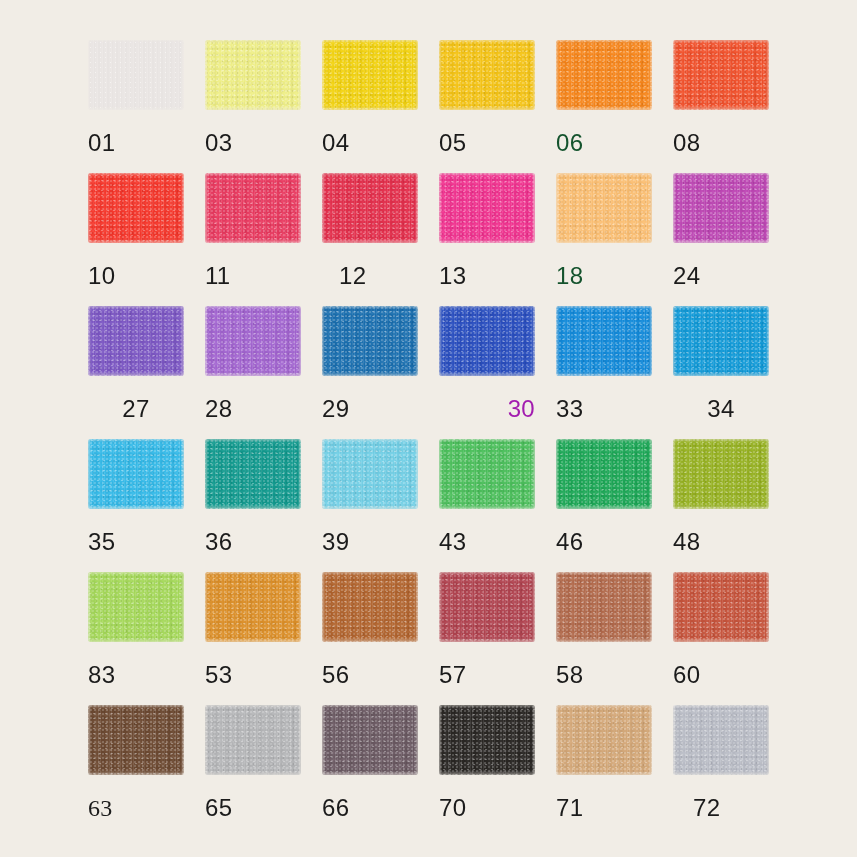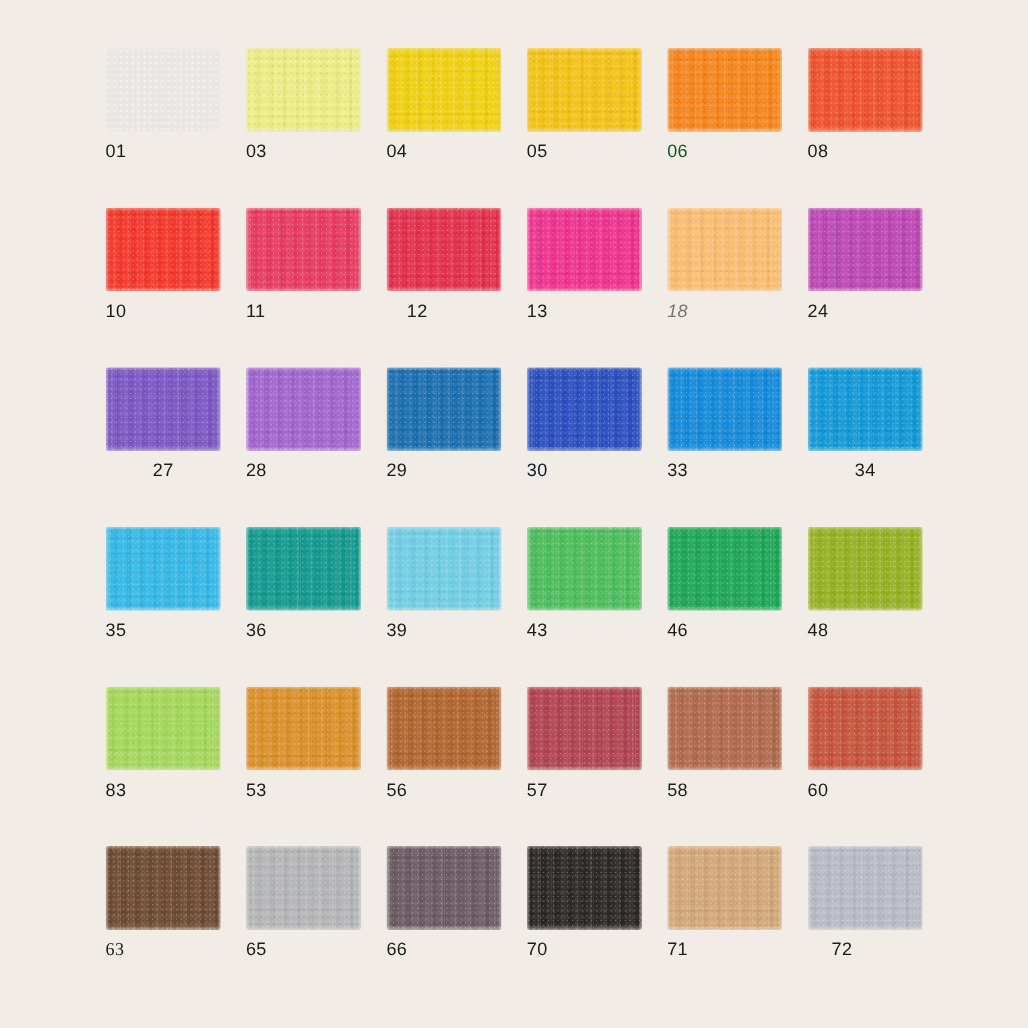--- a/index.html
+++ b/index.html
@@ -135,24 +135,24 @@
     background-image:
       radial-gradient(rgba(255,255,255,0.5) 0.6px, transparent 0.9px),
       repeating-linear-gradient(90deg,
         rgba(0,0,0,0.015) 0px, rgba(0,0,0,0) 4px);
     background-size: 5px 5px, 9px 100%;
   }
 
   .swatch-label {
     position: absolute;
     left: 0;
-    top: 76px;
+    top: 92px;
     width: 96px;
     text-align: left;
-    font-size: 15px;
+    font-size: 24px;
     line-height: 22px;
     letter-spacing: 0.3px;
     color: #1b1b1b;
     font-family: "Liberation Sans", sans-serif;
     white-space: nowrap;
   }
 </style>
 </head>
 <body style="background: rgb(241, 237, 230);">
 
@@ -193,41 +193,41 @@
       <div class="swatch-cell">
         <div class="swatch-chip" style="--c: #e42f4c; background-position: 1px 5px, 3px 8px, 4px 6px, 1px 0px, 0px 5px;"></div>
         <div class="swatch-label" style="color: rgb(27, 27, 27); margin-left: 17px;">12</div>
       </div>
       <div class="swatch-cell">
         <div class="swatch-chip" style="--c: #f0328f; background-position: 8px 3px, 10px 6px, 11px 4px, 8px 0px, 0px 3px;"></div>
         <div class="swatch-label" style="color: rgb(27, 27, 27);">13</div>
       </div>
       <div class="swatch-cell">
         <div class="swatch-chip" style="--c: #fbbe72; background-position: 4px 1px, 6px 4px, 7px 2px, 4px 0px, 0px 1px;"></div>
-        <div class="swatch-label" style="color: #737373; font-style: italic;">18</div>
+        <div class="swatch-label" style="color: #14532d;">18</div>
       </div>
       <div class="swatch-cell">
         <div class="swatch-chip" style="--c: #bd47b4; background-position: 0px 6px, 2px 9px, 3px 7px, 0px 0px, 0px 6px;"></div>
         <div class="swatch-label" style="color: rgb(27, 27, 27);">24</div>
       </div>
       <div class="swatch-cell">
         <div class="swatch-chip" style="--c: #7c57c4; background-position: 7px 4px, 9px 7px, 10px 5px, 7px 0px, 0px 4px;"></div>
         <div class="swatch-label" style="color: rgb(27, 27, 27); text-align: center;">27</div>
       </div>
       <div class="swatch-cell">
         <div class="swatch-chip" style="--c: #a265d0; background-position: 3px 2px, 5px 5px, 6px 3px, 3px 0px, 0px 2px;"></div>
         <div class="swatch-label" style="color: rgb(27, 27, 27);">28</div>
       </div>
       <div class="swatch-cell">
         <div class="swatch-chip" style="--c: #1a6fb0; background-position: 10px 0px, 12px 3px, 13px 1px, 10px 0px, 0px 0px;"></div>
         <div class="swatch-label" style="color: rgb(27, 27, 27);">29</div>
       </div>
       <div class="swatch-cell">
         <div class="swatch-chip" style="--c: #2a4fc0; background-position: 6px 5px, 8px 8px, 9px 6px, 6px 0px, 0px 5px;"></div>
-        <div class="swatch-label" style="color: #0f172a;">30</div>
+        <div class="swatch-label" style="color: #a21caf; text-align: right;">30</div>
       </div>
       <div class="swatch-cell">
         <div class="swatch-chip" style="--c: #138bdb; background-position: 2px 3px, 4px 6px, 5px 4px, 2px 0px, 0px 3px;"></div>
         <div class="swatch-label" style="color: rgb(27, 27, 27);">33</div>
       </div>
       <div class="swatch-cell">
         <div class="swatch-chip" style="--c: #119ad8; background-position: 9px 1px, 11px 4px, 12px 2px, 9px 0px, 0px 1px;"></div>
         <div class="swatch-label" style="color: rgb(27, 27, 27); text-align: center;">34</div>
       </div>
       <div class="swatch-cell">

